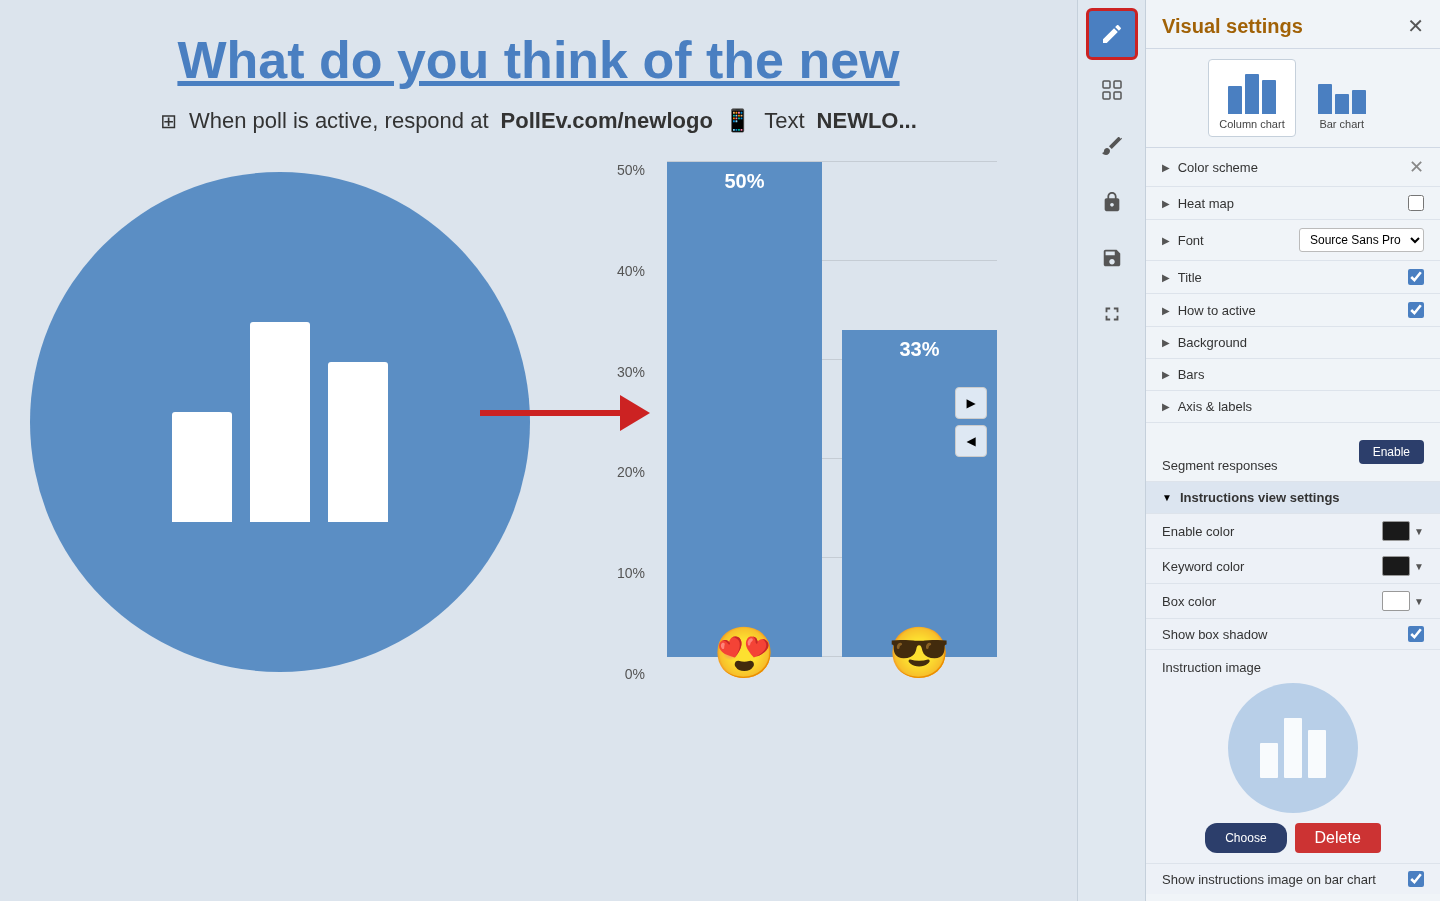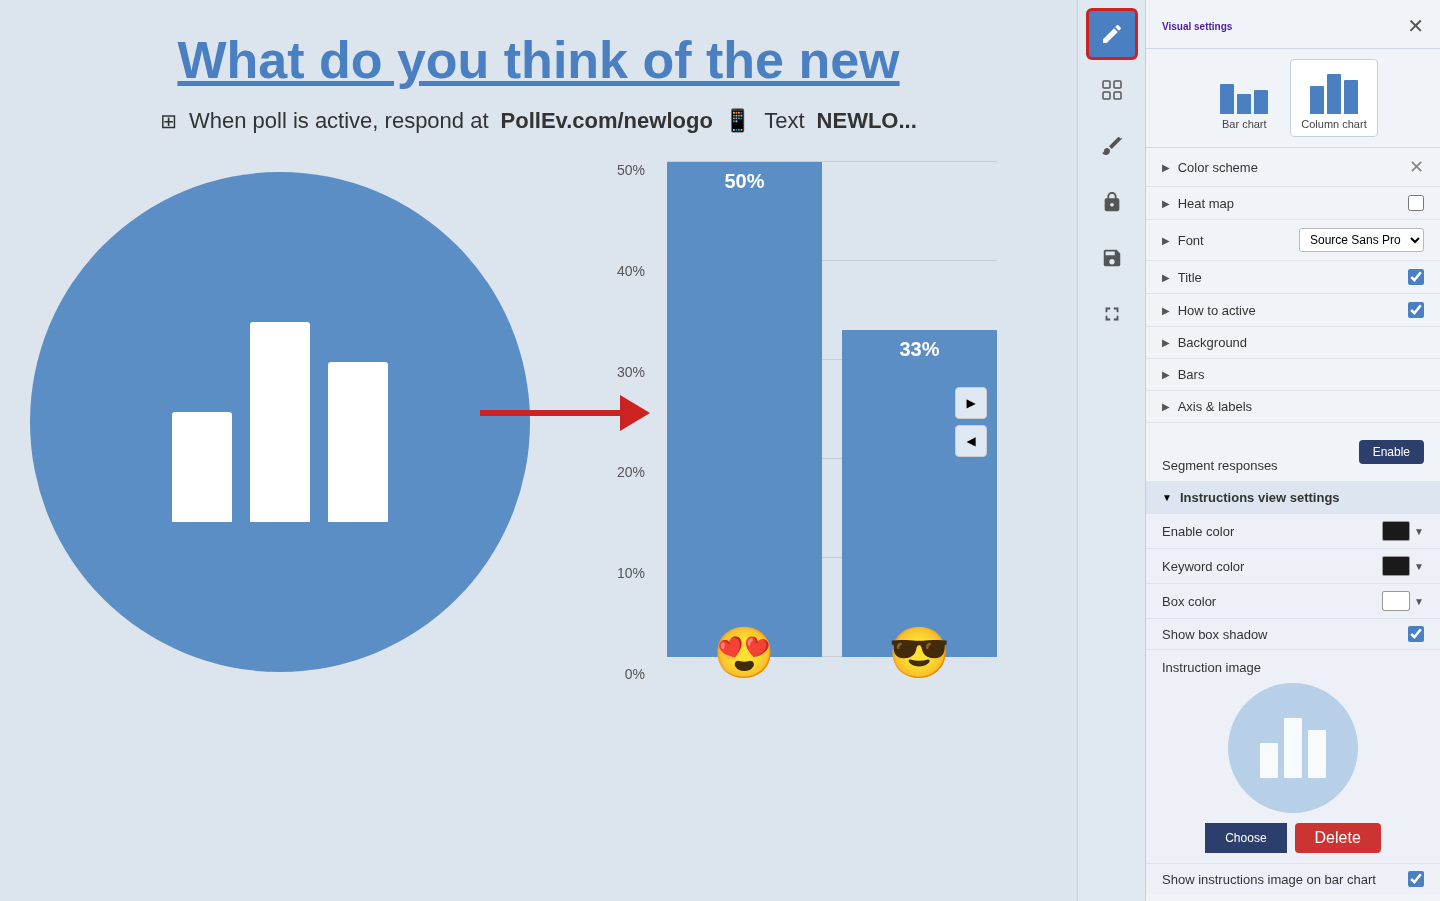--- a/index.html
+++ b/index.html
@@ -245,23 +245,23 @@
 
     .settings-header {
       display: flex;
       align-items: center;
       justify-content: space-between;
       padding: 14px 16px 10px;
       border-bottom: 1px solid #d0d8e4;
     }
 
     .settings-title {
-      font-size: 10px;
+      font-size: 20px;
       font-weight: 600;
-      color: #4c1d95;
+      color: #a16207;
     }
 
     .close-btn {
       font-size: 20px;
       cursor: pointer;
       color: #555;
       background: none;
       border: none;
     }
 
@@ -484,21 +484,21 @@
     .image-buttons {
       display: flex;
       gap: 8px;
       justify-content: center;
     }
 
     .choose-btn {
       background: #2c3e6b;
       color: white;
       border: none;
-      border-radius: 0;
+      border-radius: 12px;
       padding: 6px 20px;
       font-size: 12px;
       cursor: pointer;
     }
 
     .delete-btn {
       background: #cc3333;
       color: white;
       border: none;
       border-radius: 4px;
@@ -656,35 +656,35 @@
 </div>
 
 <div class="settings-panel">
 
   <div class="settings-header">
     <span class="settings-title">Visual settings</span>
     <button class="close-btn">✕</button>
   </div>
 
   <div class="chart-types">
+    <div class="chart-type-btn active">
+      <div class="chart-type-icon" style="flex-direction:row;align-items:flex-end;">
+        <div class="chart-type-bar" style="width:14px;height:28px;"></div>
+        <div class="chart-type-bar" style="width:14px;height:40px;"></div>
+        <div class="chart-type-bar" style="width:14px;height:34px;"></div>
+      </div>
+      <span class="chart-type-label">Column chart</span>
+    </div>
     <div class="chart-type-btn">
       <div class="chart-type-icon">
         <div class="chart-type-bar" style="width:14px;height:30px;"></div>
         <div class="chart-type-bar" style="width:14px;height:20px;"></div>
         <div class="chart-type-bar" style="width:14px;height:24px;"></div>
       </div>
       <span class="chart-type-label">Bar chart</span>
-    </div>
-    <div class="chart-type-btn active">
-      <div class="chart-type-icon" style="flex-direction:row;align-items:flex-end;">
-        <div class="chart-type-bar" style="width:14px;height:28px;"></div>
-        <div class="chart-type-bar" style="width:14px;height:40px;"></div>
-        <div class="chart-type-bar" style="width:14px;height:34px;"></div>
-      </div>
-      <span class="chart-type-label">Column chart</span>
     </div>
   </div>
 
   <div class="section-row">
     <span class="section-chevron">▶</span>
     <span class="section-name">Color scheme</span>
     <span class="section-x">✕</span>
   </div>
 
   <div class="heatmap-row">

